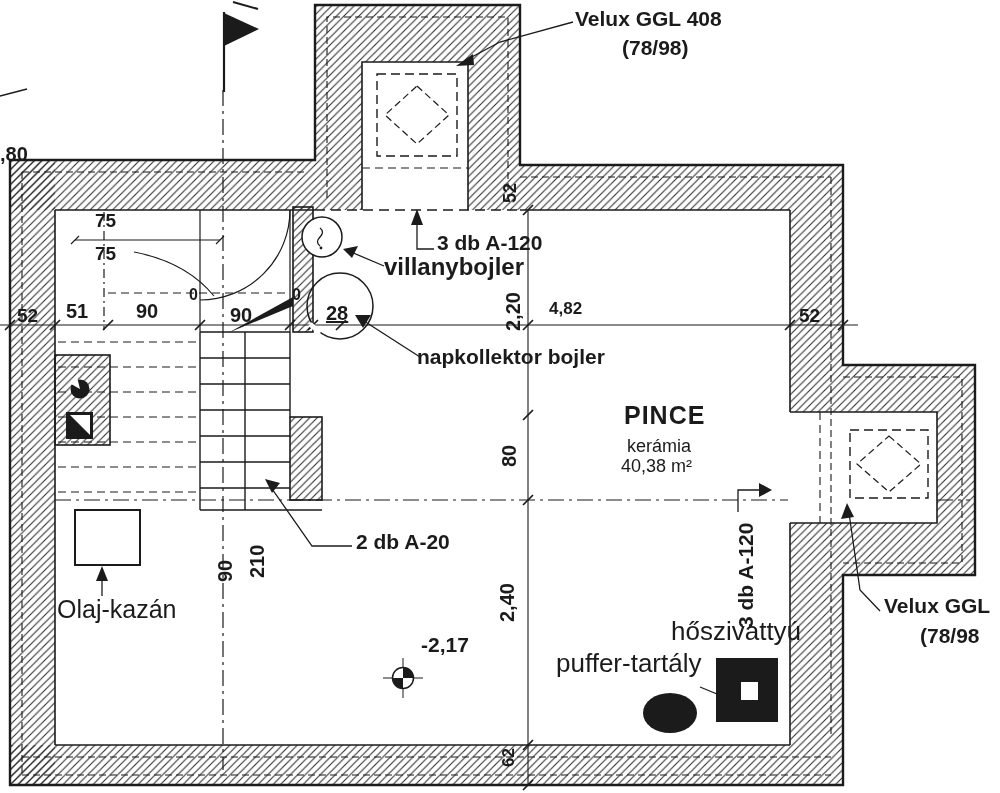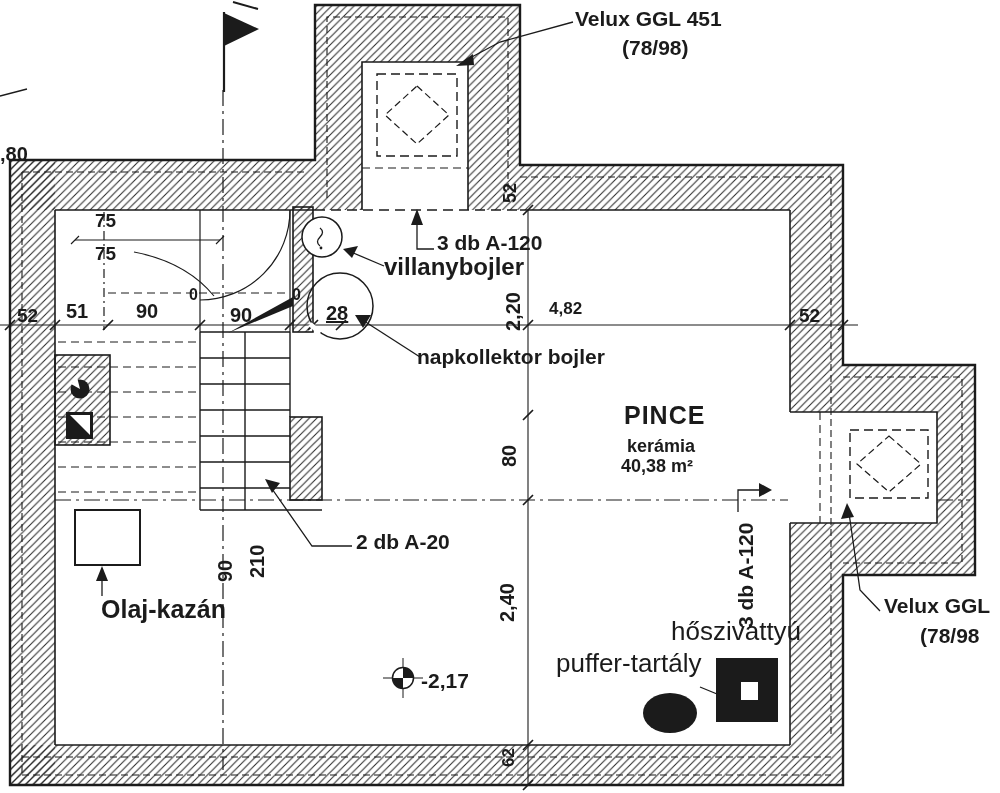--- a/index.html
+++ b/index.html
@@ -1,21 +1,21 @@
 <!DOCTYPE html>
 <html><head>
 <meta charset="utf-8">
 <style>
   html,body{margin:0;padding:0;background:#ffffff;}
   #plan{position:relative;width:1000px;height:793px;background:#ffffff;overflow:hidden;
         font-family:"Liberation Sans",sans-serif;}
   #plan svg{position:absolute;left:0;top:0;}
   .lbl{position:absolute;color:#1b1b1b;white-space:nowrap;font-weight:700;line-height:1;}
   .rot{transform:rotate(-90deg);transform-origin:0 0;}
-  .light{font-weight:700;}
+  .light{font-weight:400;}
 </style>
 </head>
 <body>
 
 <div id="plan">
 
 <svg width="1000" height="793" viewBox="0 0 1000 793">
   <defs>
     <pattern id="hatch" patternUnits="userSpaceOnUse" width="7.5" height="7.5">
       <path d="M0,7.5 L7.5,0 M-1.9,1.9 L1.9,-1.9 M5.6,9.4 L9.4,5.6" stroke="#2a2a2a" stroke-width="1.05"></path>
@@ -165,21 +165,21 @@
     <polygon points="417,209 411,225 423,225"></polygon>
     <polygon points="343,249 358,246 352,258"></polygon>
     <polygon points="355,315 371,315 363,328"></polygon>
     <polygon points="265,479 280,483 272,493"></polygon>
     <polygon points="102,566 96,581 108,581"></polygon>
     <polygon points="772,490 759,483 759,497"></polygon>
     <polygon points="847,503 841,519 854,517"></polygon>
   </g>
 </svg>
 
-<div class="lbl" style="left:575px;top:8px;font-size:21px;">Velux GGL 451</div>
+<div class="lbl" style="left:575px;top:8px;font-size:21px;">Velux GGL 408</div>
 <div class="lbl" style="left:622px;top:37px;font-size:21px;">(78/98)</div>
 <div class="lbl" style="left:0px;top:100px;font-size:20px;margin-top:44px;">,80</div>
 
 <div class="lbl" style="left:95px;top:211px;font-size:19px;">75</div>
 <div class="lbl" style="left:95px;top:244px;font-size:19px;">75</div>
 
 <div class="lbl" style="left:17px;top:306px;font-size:19px;">52</div>
 <div class="lbl" style="left:66px;top:301px;font-size:20px;">51</div>
 <div class="lbl" style="left:136px;top:301px;font-size:20px;">90</div>
 <div class="lbl" style="left:230px;top:305px;font-size:20px;">90</div>
@@ -201,22 +201,22 @@
 <div class="lbl" style="left:417px;top:346px;font-size:21px;">napkollektor bojler</div>
 
 <div class="lbl" style="left:624px;top:403px;font-size:25px;letter-spacing:1px;">PINCE</div>
 <div class="lbl light" style="left:627px;top:437px;font-size:18px;">kerámia</div>
 <div class="lbl light" style="left:621px;top:457px;font-size:18px;">40,38 m²</div>
 
 <div class="lbl" style="left:356px;top:531px;font-size:21px;">2 db A-20</div>
 <div class="lbl rot" style="left:215px;top:582px;font-size:20px;">90</div>
 <div class="lbl rot" style="left:247px;top:578px;font-size:20px;">210</div>
 
-<div class="lbl" style="left:57px;top:597px;font-size:25px;font-weight:700;padding-left:44px;">Olaj-kazán</div>
-<div class="lbl" style="left:421px;top:634px;font-size:21px;margin-top:36px;">-2,17</div>
+<div class="lbl" style="left:57px;top:597px;font-size:25px;font-weight:400;">Olaj-kazán</div>
+<div class="lbl" style="left:421px;top:634px;font-size:21px;">-2,17</div>
 
 <div class="lbl" style="left:556px;top:650px;font-size:26px;font-weight:400;">puffer-tartály</div>
 <div class="lbl" style="left:671px;top:618px;font-size:26px;font-weight:400;">hőszivattyú</div>
 <div class="lbl rot" style="left:735px;top:628px;font-size:21px;">3 db A-120</div>
 
 <div class="lbl" style="left:884px;top:595px;font-size:21px;">Velux GGL</div>
 <div class="lbl" style="left:920px;top:625px;font-size:21px;">(78/98</div>
 
 </div>
 

